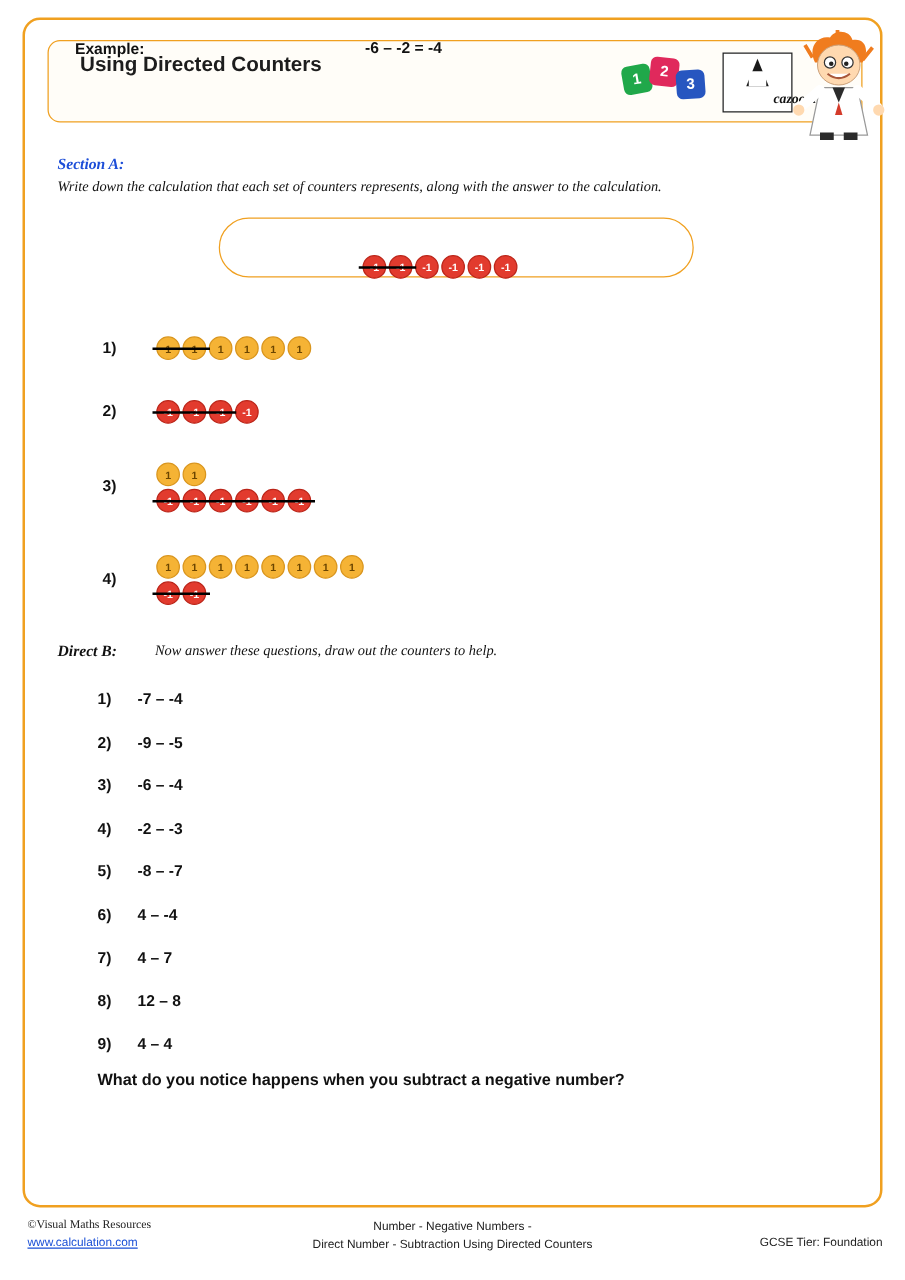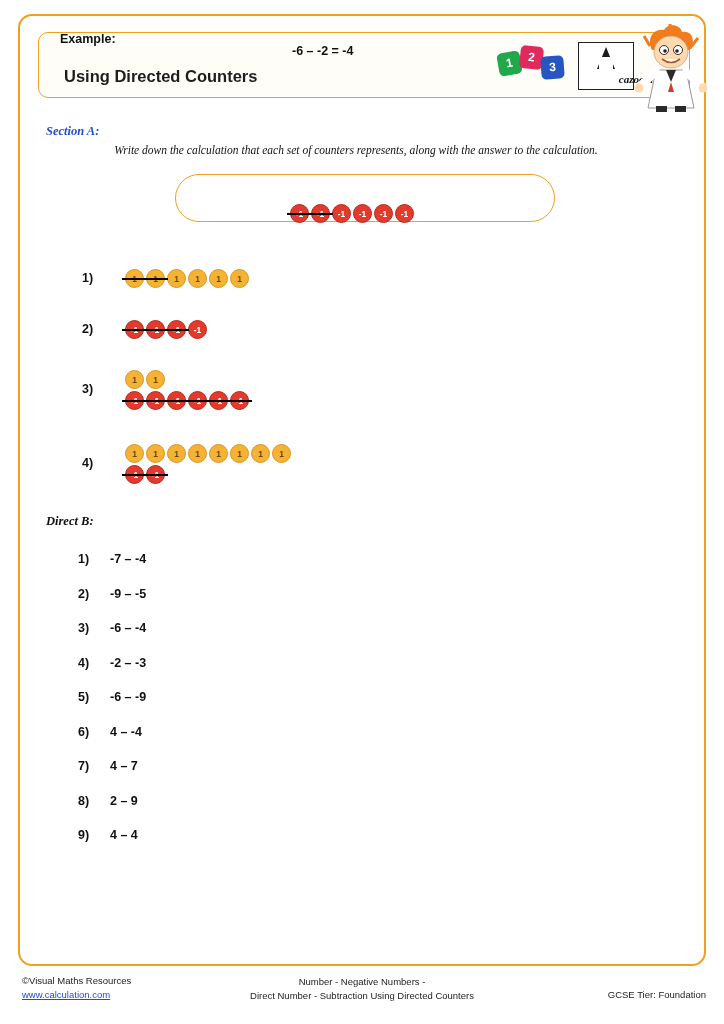--- a/index.html
+++ b/index.html
@@ -41,21 +41,21 @@
     position: absolute;
     left: 44px;
     top: 26px;
     width: 400px;
     font-size: 16.5px;
     font-weight: bold;
     color: #1d1d1d;
     line-height: 1.32;
     font-family: "Liberation Sans", sans-serif;
   }
-  .title .line2 { display: block; margin-top: 24px; }
+  .title .line2 { display: block; }
 
   
   .dice-group {
     position: absolute;
     left: 475px;
     top: 34px;
     width: 75px;
     height: 42px;
   }
   .die {
@@ -123,34 +123,34 @@
 
   
   .sec-a-label {
     position: absolute; left: 26px; top: 108px;
     font-family: "Liberation Serif", serif;
     font-size: 12.5px; font-weight: bold; font-style: italic; color: #1d4ed8;
   }
   .sec-a-instr {
     position: absolute; left: 26px; top: 128px; width: 620px;
     font-family: "Liberation Serif", serif;
-    font-size: 11.5px; font-style: italic; color: #111; text-align: center;
+    font-size: 11.5px; font-style: italic; color: #111;
   }
   .example-box {
     position: absolute; left: 155px; top: 158px;
     width: 380px; height: 48px;
     border: 1.6px solid #f0a020; border-radius: 24px;
     background: #ffffff; box-sizing: border-box;
   }
   .example-label {
     position: absolute; left: 40px; top: 16px;
     font-size: 12.5px; font-weight: bold; color: #111;
   }
   .example-answer {
-    position: absolute; left: 272px; top: 28px;
+    position: absolute; left: 272px; top: 15px;
     font-size: 12.5px; font-weight: bold; color: #111;
   }
 
   
   .counter {
     position: absolute;
     width: 19px; height: 19px;
     border-radius: 50%;
     font-size: 8.5px; font-weight: bold;
     color: #ffffff; text-align: center; line-height: 19px;
@@ -187,21 +187,21 @@
   .b-item .expr { position: absolute; left: 32px; white-space: nowrap; }
   .final-q {
     position: absolute; left: 58px; top: 840px;
     font-size: 13px; font-weight: bold; color: #111;
   }
 
   
   .footer-left {
     position: absolute; left: 22px; top: 975px;
     font-size: 9.5px; color: #222;
-    font-family: Liberation Sans, sans-serif;
+    font-family: Liberation Serif, serif;
   }
   .footer-link {
     position: absolute; left: 22px; top: 989px;
     font-size: 9.5px; color: #1a4fd6; text-decoration: underline;
   }
   .footer-center {
     position: absolute; left: 0; top: 975px; width: 724px;
     text-align: center; font-size: 9.5px; color: #222; line-height: 1.45;
   }
   .footer-right {
@@ -261,21 +261,23 @@
   <div class="sec-a-instr">Write down the calculation that each set of counters represents, along with the answer to the calculation.</div>
 
   <div class="example-box"></div>
   <div class="example-label">Example:</div>
   <div class="example-answer">-6 – -2 = -4</div>
   <div id="example-counters"></div>
 
   <div id="question-area"></div>
 
   <div class="sec-b-label">Direct B:</div>
+  <div class="sec-b-instr">Now answer these questions, draw out the counters to help.</div>
   <div id="section-b-list"></div>
+  <div class="final-q">What do you notice happens when you subtract a negative number?</div>
 
 <div class="counter neg" style="left: 270px; top: 188px;">-1</div>
     <div class="counter neg" style="left: 291px; top: 188px;">-1</div>
     <div class="counter neg" style="left: 312px; top: 188px;">-1</div>
     <div class="counter neg" style="left: 333px; top: 188px;">-1</div>
     <div class="counter neg" style="left: 354px; top: 188px;">-1</div>
     <div class="counter neg" style="left: 375px; top: 188px;">-1</div>
     <div class="strike" style="left: 267px; top: 196.5px; width: 46px;"></div>
     <div class="qnum" style="left: 62px; top: 255px;">1)</div>
     <div class="counter pos" style="left: 105px; top: 253px;">1</div>
@@ -324,33 +326,33 @@
     <div class="b-item" style="left: 58px; top: 605px;">
       <span class="num">3)</span>
       <span class="expr">-6 – -4</span>
     </div>
     <div class="b-item" style="left: 58px; top: 639.5px;">
       <span class="num">4)</span>
       <span class="expr">-2 – -3</span>
     </div>
     <div class="b-item" style="left: 58px; top: 674px;">
       <span class="num">5)</span>
-      <span class="expr">-6 – -9</span>
+      <span class="expr">-8 – -7</span>
     </div>
     <div class="b-item" style="left: 58px; top: 708.5px;">
       <span class="num">6)</span>
       <span class="expr">4 – -4</span>
     </div>
     <div class="b-item" style="left: 58px; top: 743px;">
       <span class="num">7)</span>
       <span class="expr">4 – 7</span>
     </div>
     <div class="b-item" style="left: 58px; top: 777.5px;">
       <span class="num">8)</span>
-      <span class="expr">2 – 9</span>
+      <span class="expr">12 – 8</span>
     </div>
     <div class="b-item" style="left: 58px; top: 812px;">
       <span class="num">9)</span>
       <span class="expr">4 – 4</span>
     </div>
   </div>
 
 <div class="footer-left">©Visual Maths Resources</div>
 <a class="footer-link" href="#">www.calculation.com</a>
 <div class="footer-center">

